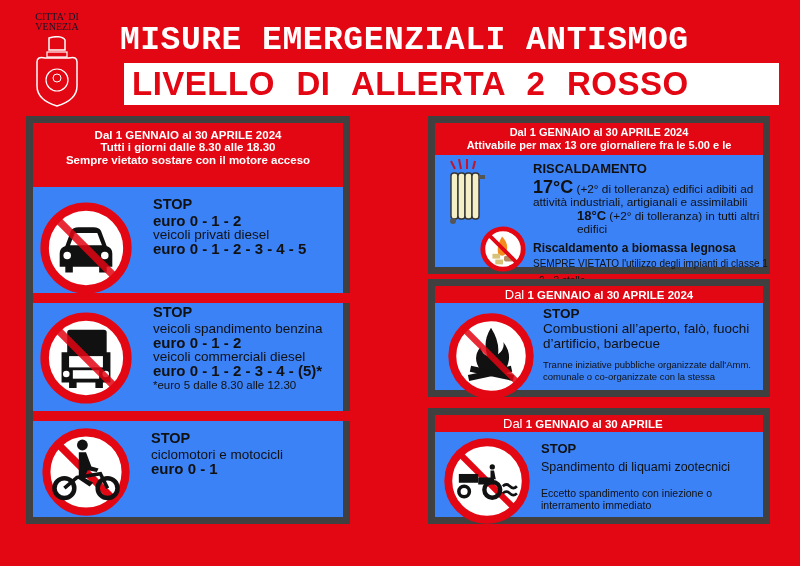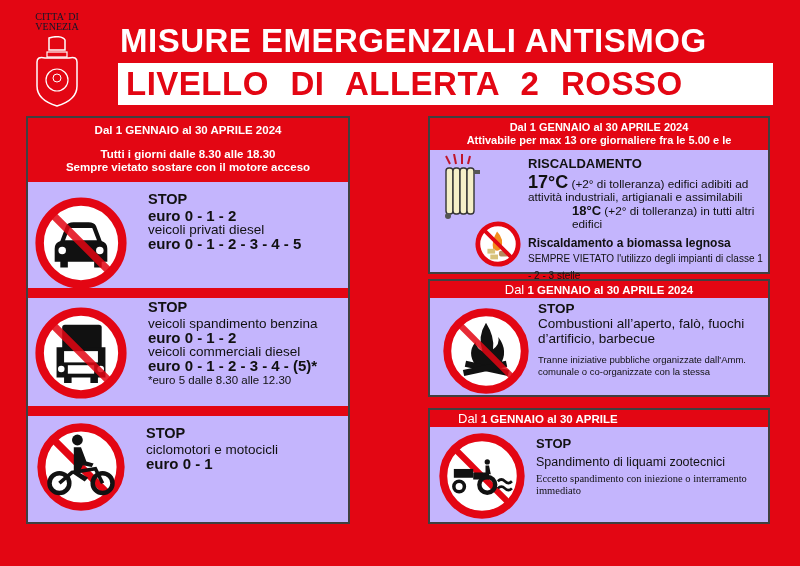--- a/index.html
+++ b/index.html
@@ -3,24 +3,24 @@
 <meta charset="utf-8">
 <style>
   * { box-sizing: border-box; margin: 0; padding: 0; }
   html, body { width: 800px; height: 566px; overflow: hidden; }
   body { background: #e30613; font-family: "Liberation Sans", sans-serif; position: relative; }
 
   .logo { position: absolute; left: 30px; top: 12px; width: 54px; text-align: center; color: #0f172a; }
   .logo .logo-text { font-family: "Liberation Serif", serif; font-size: 10px; line-height: 10px; }
   .logo svg { margin-top: 4px; }
 
-  .title1 { position: absolute; left: 120px; top: 22px; width: 660px; color: #fff; font-weight: bold; font-size: 33px; letter-spacing: 0.5px; white-space: nowrap; }
-  .title2 { position: absolute; left: 118px; top: 63px; width: 655px; height: 42px; background: #fff; color: #e30613; font-weight: bold; font-size: 33px; line-height: 42px; padding-left: 8px; white-space: nowrap; word-spacing: 12px; letter-spacing: 0.5px; }
-
-  .panel { position: absolute; background: #c4b5fd; border: 2px solid #404040; }
+  .title1 { position: absolute; left: 120px; top: 22px; width: 660px; color: #fff; font-weight: bold; font-size: 33px; letter-spacing: 0.5px; white-space: nowrap; font-family: Liberation Mono, monospace; }
+  .title2 { position: absolute; left: 124px; top: 63px; width: 655px; height: 42px; background: #fff; color: #e30613; font-weight: bold; font-size: 33px; line-height: 42px; padding-left: 8px; white-space: nowrap; word-spacing: 12px; letter-spacing: 0.5px; }
+
+  .panel { position: absolute; background: #3b82f6; border: 7px solid #404040; }
   .left-panel { left: 26px; top: 116px; width: 324px; height: 408px; }
   .pbar { background: #e30613; color: #fff; text-align: center; font-weight: bold; }
 
   .row { position: absolute; left: 0; width: 320px; display: flex; }
   .row .sign { flex: 0 0 auto; }
   .row .txt { color: #111; font-size: 13.5px; line-height: 14px; }
   .stop { font-weight: bold; font-size: 14.5px; margin-bottom: 3px; }
   .euro { font-weight: bold; font-size: 15px; }
   .small { font-size: 11.5px; }
   .divider { position: absolute; left: 0; width: 320px; height: 10px; background: #e30613; }
@@ -42,21 +42,21 @@
     <circle cx="24" cy="42" r="4" fill="none" stroke="#fff" stroke-width="1"></circle>
   </svg>
 </div>
 
 <div class="title1">MISURE EMERGENZIALI ANTISMOG</div>
 <div class="title2">LIVELLO DI ALLERTA 2 ROSSO</div>
 
 <div class="panel left-panel">
   <div class="pbar" style="height:64px; padding-top:6px;">
     <div style="font-size:11.5px;">Dal 1 GENNAIO al 30 APRILE 2024</div>
-    <div style="font-size:11.5px; margin-top:12px; line-height:13px;">Tutti i giorni dalle 8.30 alle 18.30</div>
+    <div style="font-size:11.5px; margin-top:0; line-height:13px;">Tutti i giorni dalle 8.30 alle 18.30</div>
     <div style="font-size:11.5px; line-height:13px;">Sempre vietato sostare con il motore acceso</div>
   </div>
 
   <div class="row" style="top:66px; height:102px;">
     <div class="sign" style="margin:12px 0 0 6px;">
       <svg width="94" height="94" viewBox="0 0 100 100">
         <circle cx="50" cy="50" r="44" fill="#fff" stroke="#e30613" stroke-width="9"></circle>
         <path d="M28 48 L34 32 Q36 28 42 28 L58 28 Q64 28 66 32 L72 48 Q78 50 78 56 L78 70 L72 70 L72 76 L64 76 L64 70 L36 70 L36 76 L28 76 L28 70 L22 70 L22 56 Q22 50 28 48 Z" fill="#111"></path>
         <path d="M33 47 L38 34 L62 34 L67 47 Z" fill="#fff"></path>
         <circle cx="30" cy="58" r="4" fill="#fff"></circle>
@@ -174,33 +174,33 @@
     <line x1="19" y1="19" x2="81" y2="81" stroke="#e30613" stroke-width="7" opacity="0.85"></line>
   </svg>
   <div class="rtxt" style="position:absolute; left:108px; top:20px; width:228px;">
     <div style="font-weight:bold; font-size:13.5px;">STOP</div>
     <div style="font-size:13.5px; line-height:15px; margin-top:0;">Combustioni all’aperto, falò, fuochi d’artificio, barbecue</div>
     <div style="font-size:9.5px; line-height:12px; margin-top:8px;">Tranne iniziative pubbliche organizzate dall'Amm. comunale o co-organizzate con la stessa</div>
   </div>
 </div>
 
 <div class="panel rp" style="top:408px; height:116px;">
-  <div class="pbar" style="height:17px; font-size:11.5px; line-height:17px; text-align:left; padding-left:28px;">
+  <div class="pbar" style="height:17px; font-size:11.5px; line-height:17px; text-align:left; padding-left:68px;">
     <span style="font-weight:normal; font-size:13px;">Dal</span>
     <span>1 GENNAIO al 30 APRILE</span>
   </div>
   <svg style="position:absolute; left:8px; top:22px;" width="88" height="88" viewBox="0 0 100 100">
     <circle cx="50" cy="50" r="44" fill="#fff" stroke="#e30613" stroke-width="9"></circle>
     <line x1="19" y1="19" x2="81" y2="81" stroke="#e30613" stroke-width="7"></line>
     <rect x="18" y="42" width="22" height="10" fill="#111"></rect>
     <rect x="40" y="46" width="18" height="8" fill="#111"></rect>
     <circle cx="56" cy="34" r="3" fill="#111"></circle>
     <path d="M54 38 L58 38 L60 48 L54 48 Z" fill="#111"></path>
     <circle cx="24" cy="62" r="6" fill="none" stroke="#111" stroke-width="4"></circle>
     <circle cx="56" cy="60" r="9" fill="none" stroke="#111" stroke-width="5"></circle>
     <path d="M68 56 Q72 52 76 56 Q80 60 84 56 M68 64 Q72 60 76 64 Q80 68 84 64" fill="none" stroke="#111" stroke-width="3"></path>
   </svg>
   <div class="rtxt" style="position:absolute; left:106px; top:26px; width:230px;">
     <div style="font-weight:bold; font-size:13px;">STOP</div>
     <div style="font-size:12.5px; line-height:14px; margin-top:4px;">Spandimento di liquami zootecnici</div>
-    <div style="font-size:10.5px; line-height:12px; margin-top:4px;font-family:Liberation Serif, serif;">Eccetto spandimento con iniezione o interramento immediato</div>
+    <div style="font-size:10.5px; line-height:12px; margin-top:13px;">Eccetto spandimento con iniezione o interramento immediato</div>
   </div>
 </div>
 
 </body></html>

